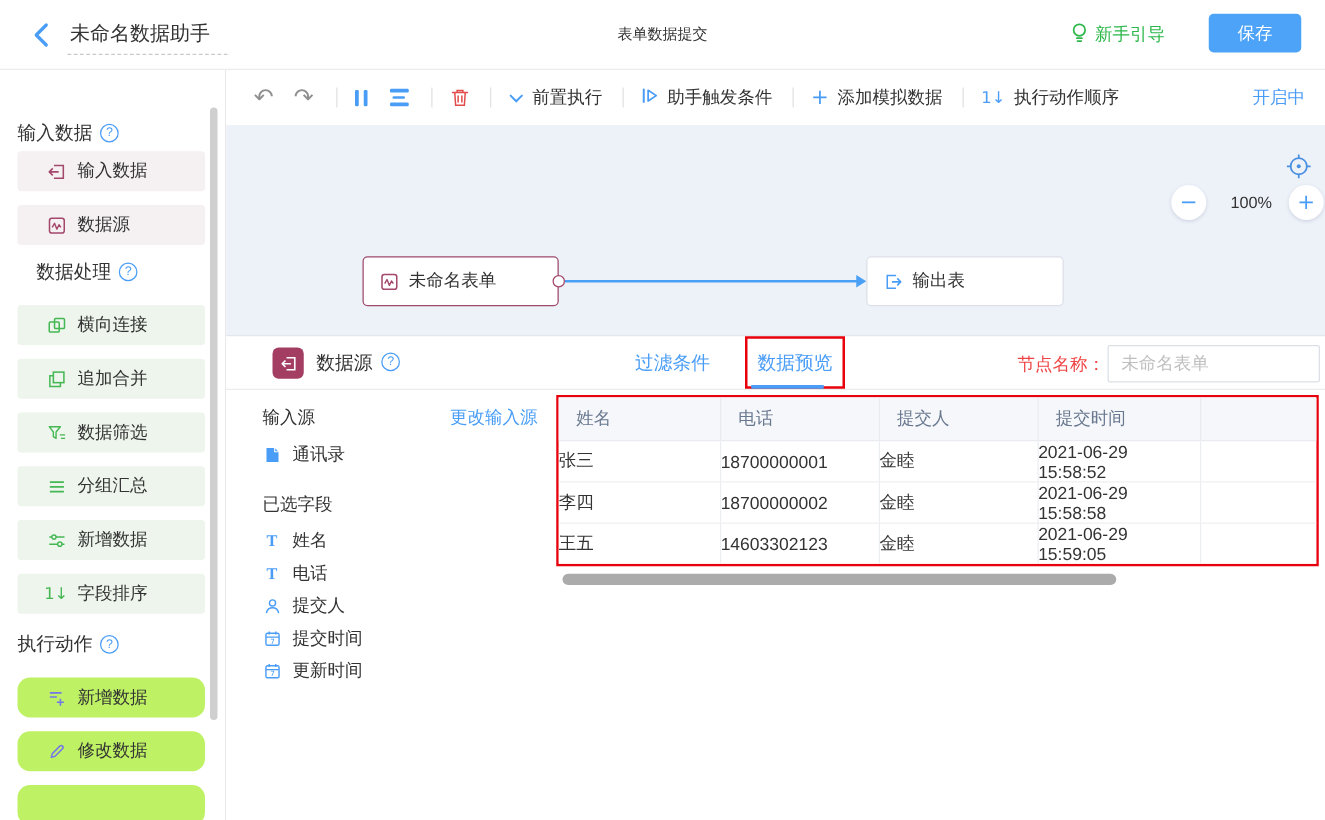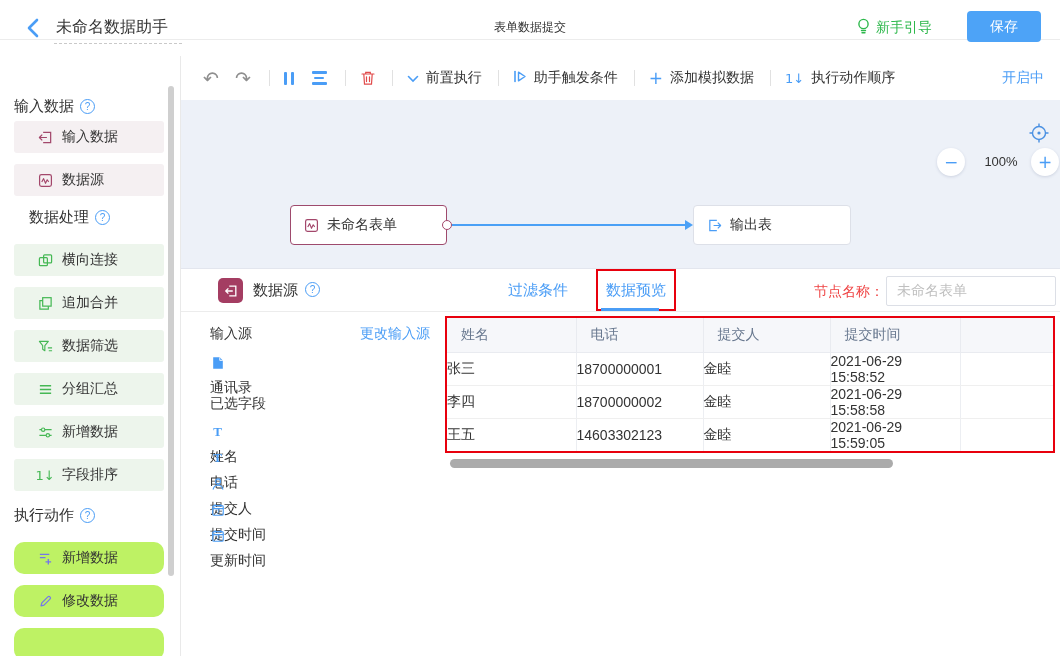--- a/index.html
+++ b/index.html
@@ -1,21 +1,21 @@
 <!DOCTYPE html>
 <html><head>
 <meta charset="utf-8">
 <style>
   * { margin:0; padding:0; box-sizing:border-box; }
   html,body { width:1060px; height:656px; overflow:hidden; background:#fff;
     font-family:"Liberation Sans","DejaVu Sans",sans-serif; font-size:14px; color:#333; }
   .glyph { font-family:"DejaVu Sans",sans-serif; }
 
   
-  .topbar { position:absolute; left:0; top:0; width:1060px; height:40px; background:#fff;
+  .topbar { position:absolute; left:0; top:0; width:1060px; height:56px; background:#fff;
     border-bottom:1px solid #ececec; }
   .back-btn { position:absolute; left:24px; top:17px; width:20px; height:22px; cursor:pointer; }
   .doc-title { position:absolute; left:54px; top:17px; font-size:16px; color:#333;
     padding:0 14px 5px 2px; border-bottom:1px dashed #c9c9c9; }
   .page-title { position:absolute; left:0; right:0; top:19px; text-align:center; font-size:12px; color:#333; }
   .guide { position:absolute; right:128px; top:18px; color:#2eb84c; font-size:14px;
     display:flex; align-items:center; gap:5px; cursor:pointer; }
   .save-btn { position:absolute; right:19px; top:11px; width:74px; height:31px; background:#4da3f7;
     color:#fff; border:none; border-radius:4px; font-size:14px; cursor:pointer;
     font-family:"Liberation Sans","DejaVu Sans",sans-serif; }
@@ -88,21 +88,21 @@
     padding:10px 8px 9px 8px; }
   .tab-underline { position:absolute; left:420px; bottom:0; width:58px; height:3px; background:#4a9df6; }
   .nn-label { position:absolute; left:633px; top:14px; color:#ef4444; }
   .nn-input { position:absolute; left:705px; top:7px; width:170px; height:30px;
     border:1px solid #dcdfe6; border-radius:2px; color:#bfbfbf; font-size:14px; padding-left:10px;
     font-family:"Liberation Sans","DejaVu Sans",sans-serif; outline:none; background:#fff; }
 
   .panel-body { position:relative; height:344px; }
   .src-label { position:absolute; left:29px; top:13px; color:#333; }
   .change-src { position:absolute; left:179px; top:13px; color:#4a9df6; cursor:pointer; }
-  .src-row { position:absolute; left:29px; display:flex; align-items:flex-start; gap:9px; color:#333;flex-direction:column; }
+  .src-row { position:absolute; left:29px; display:flex; align-items:center; gap:9px; color:#333; }
   .fields-title { position:absolute; left:29px; top:83px; color:#333; }
   .f-ic { width:15px; height:15px; display:flex; align-items:center; justify-content:center; }
   .t-ic { color:#4a9df6; font-size:13px; font-weight:bold; font-family:"Liberation Serif","DejaVu Serif",serif; }
 
   .tbl-wrap { position:absolute; left:264px; top:4px; width:610px; height:137px;
     border:2px solid #e8000d; }
   table.preview { border-collapse:collapse; width:606px; table-layout:fixed; background:#fff; }
   table.preview col.c0{width:129px;} table.preview col.c1{width:127px;}
   table.preview col.c2{width:127px;} table.preview col.c3{width:130px;} table.preview col.c4{width:93px;}
   table.preview th { height:34px; background:#f6f7fa; color:#68788f; font-weight:normal;

